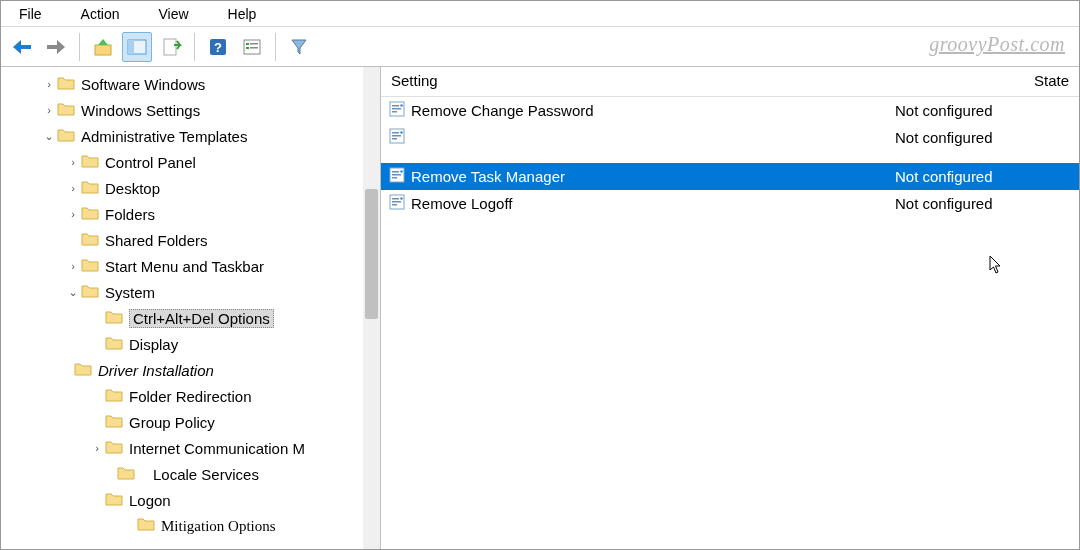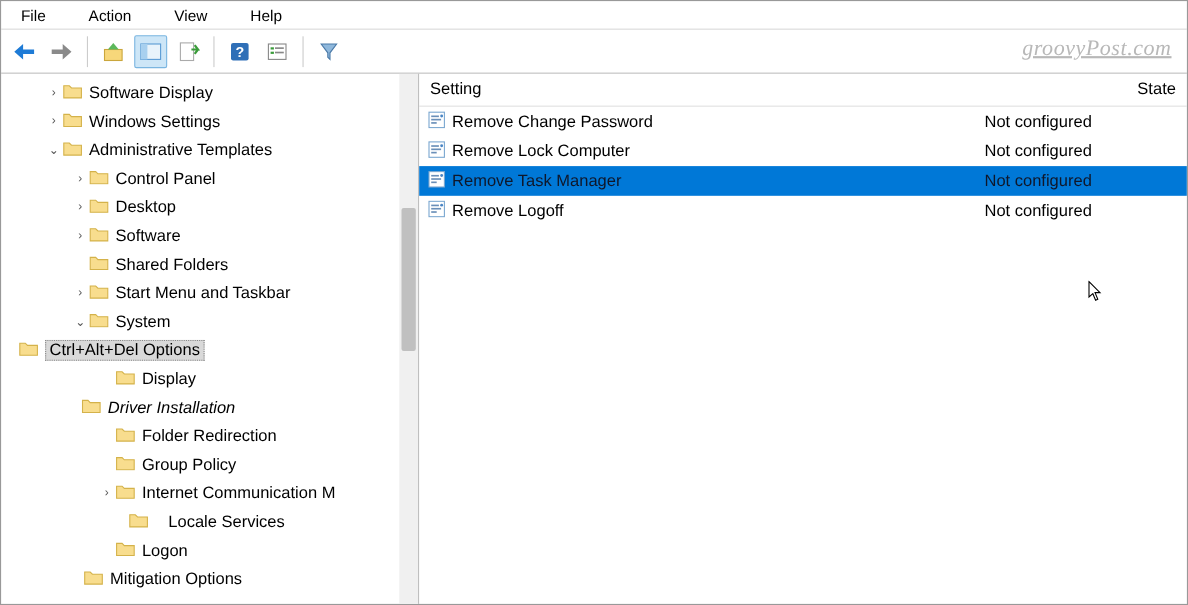--- a/index.html
+++ b/index.html
@@ -151,21 +151,22 @@
     gap: 6px;
     font-size: 15px;
   }
   .list-row .cell-state {
     width: 190px;
     font-size: 15px;
     padding-left: 6px;
   }
   .list-row.selected {
     background: #0078d7;
-    color: #0f172a;
+    color: #ffffff;
+    margin-top: 12px;
   }
   .setting-ic {
     width: 16px; height: 16px;
     flex-shrink: 0;
   }
   .cursor {
     position: absolute;
     left: 608px;
     top: 188px;
     width: 14px;
@@ -242,21 +243,21 @@
 
   <div class="tree-pane" id="tree-pane">
     <div class="tree-scroll">
       <div class="tree-thumb"></div>
     </div>
   <div class="tree-row" style="padding-left: 40px;">
         <span class="expander">›</span>
         <span><svg class="folder-ic" viewBox="0 0 18 14">
             <path d="M1 3 L1 13 L17 13 L17 4 L8 4 L6 2 L1 2 Z" fill="#f8dd8e" stroke="#d4b24a"></path>
           </svg></span>
-        <span class="label">Software Display</span>
+        <span class="label">Software Windows</span>
       </div>
       <div class="tree-row" style="padding-left: 40px;">
         <span class="expander">›</span>
         <span><svg class="folder-ic" viewBox="0 0 18 14">
             <path d="M1 3 L1 13 L17 13 L17 4 L8 4 L6 2 L1 2 Z" fill="#f8dd8e" stroke="#d4b24a"></path>
           </svg></span>
         <span class="label">Windows Settings</span>
       </div>
       <div class="tree-row" style="padding-left: 40px;">
         <span class="expander">⌄</span>
@@ -277,21 +278,21 @@
         <span><svg class="folder-ic" viewBox="0 0 18 14">
             <path d="M1 3 L1 13 L17 13 L17 4 L8 4 L6 2 L1 2 Z" fill="#f8dd8e" stroke="#d4b24a"></path>
           </svg></span>
         <span class="label">Desktop</span>
       </div>
       <div class="tree-row" style="padding-left: 64px;">
         <span class="expander">›</span>
         <span><svg class="folder-ic" viewBox="0 0 18 14">
             <path d="M1 3 L1 13 L17 13 L17 4 L8 4 L6 2 L1 2 Z" fill="#f8dd8e" stroke="#d4b24a"></path>
           </svg></span>
-        <span class="label">Software</span>
+        <span class="label">Folders</span>
       </div>
       <div class="tree-row" style="padding-left: 64px;">
         <span class="expander"></span>
         <span><svg class="folder-ic" viewBox="0 0 18 14">
             <path d="M1 3 L1 13 L17 13 L17 4 L8 4 L6 2 L1 2 Z" fill="#f8dd8e" stroke="#d4b24a"></path>
           </svg></span>
         <span class="label">Shared Folders</span>
       </div>
       <div class="tree-row" style="padding-left: 64px;">
         <span class="expander">›</span>
@@ -300,21 +301,21 @@
           </svg></span>
         <span class="label">Start Menu and Taskbar</span>
       </div>
       <div class="tree-row" style="padding-left: 64px;">
         <span class="expander">⌄</span>
         <span><svg class="folder-ic" viewBox="0 0 18 14">
             <path d="M1 3 L1 13 L17 13 L17 4 L8 4 L6 2 L1 2 Z" fill="#f8dd8e" stroke="#d4b24a"></path>
           </svg></span>
         <span class="label">System</span>
       </div>
-      <div class="tree-row selected" style="">
+      <div class="tree-row selected" style="padding-left: 88px;">
         <span class="expander"></span>
         <span><svg class="folder-ic" viewBox="0 0 18 14">
             <path d="M1 3 L1 13 L17 13 L17 4 L8 4 L6 2 L1 2 Z" fill="#f8dd8e" stroke="#d4b24a"></path>
           </svg></span>
         <span class="label label-box">Ctrl+Alt+Del Options</span>
       </div>
       <div class="tree-row" style="padding-left: 88px;">
         <span class="expander"></span>
         <span><svg class="folder-ic" viewBox="0 0 18 14">
             <path d="M1 3 L1 13 L17 13 L17 4 L8 4 L6 2 L1 2 Z" fill="#f8dd8e" stroke="#d4b24a"></path>
@@ -356,21 +357,21 @@
           </svg></span>
         <span class="label">Locale Services</span>
       </div>
       <div class="tree-row" style="padding-left: 88px;">
         <span class="expander"></span>
         <span><svg class="folder-ic" viewBox="0 0 18 14">
             <path d="M1 3 L1 13 L17 13 L17 4 L8 4 L6 2 L1 2 Z" fill="#f8dd8e" stroke="#d4b24a"></path>
           </svg></span>
         <span class="label">Logon</span>
       </div>
-      <div class="tree-row" style="padding-left: 59px;">
+      <div class="tree-row" style="padding-left: 120px; font-family: Liberation Serif, serif;">
         <span class="expander"></span>
         <span><svg class="folder-ic" viewBox="0 0 18 14">
             <path d="M1 3 L1 13 L17 13 L17 4 L8 4 L6 2 L1 2 Z" fill="#f8dd8e" stroke="#d4b24a"></path>
           </svg></span>
         <span class="label">Mitigation Options</span>
       </div>
     </div>
 
   <div class="list-pane">
     <div class="list-header">
@@ -393,21 +394,20 @@
         </div>
         <div class="list-row">
           <div class="cell-setting">
             <span><svg class="setting-ic" viewBox="0 0 16 16">
                 <rect x="1" y="1" width="14" height="14" fill="#fff" stroke="#7aa7d0"></rect>
                 <rect x="3" y="4" width="7" height="1.5" fill="#6a8fb8"></rect>
                 <rect x="3" y="7" width="9" height="1.5" fill="#6a8fb8"></rect>
                 <rect x="3" y="10" width="5" height="1.5" fill="#6a8fb8"></rect>
                 <circle cx="12.5" cy="4.5" r="1.3" fill="#4a86c5"></circle>
               </svg></span>
-            <span>Remove Lock Computer</span>
           </div>
           <div class="cell-state">Not configured</div>
         </div>
         <div class="list-row selected">
           <div class="cell-setting">
             <span><svg class="setting-ic" viewBox="0 0 16 16">
                 <rect x="1" y="1" width="14" height="14" fill="#fff" stroke="#7aa7d0"></rect>
                 <rect x="3" y="4" width="7" height="1.5" fill="#6a8fb8"></rect>
                 <rect x="3" y="7" width="9" height="1.5" fill="#6a8fb8"></rect>
                 <rect x="3" y="10" width="5" height="1.5" fill="#6a8fb8"></rect>

